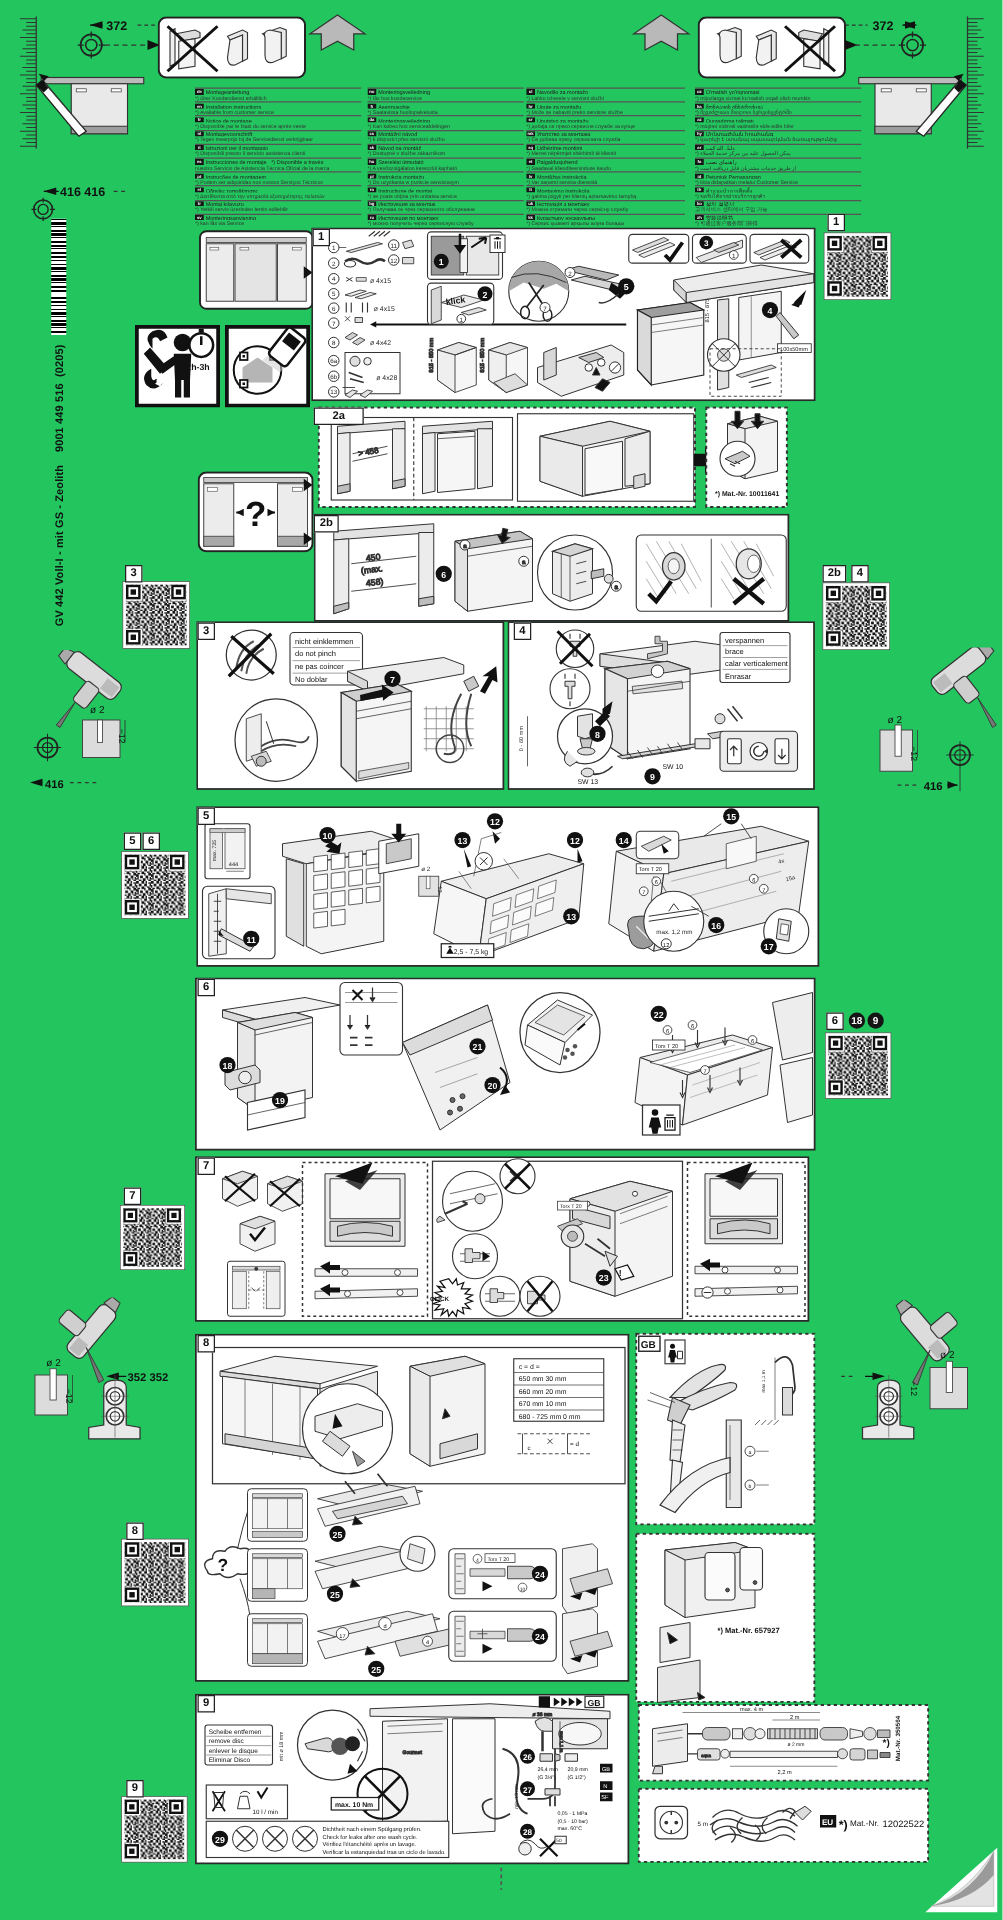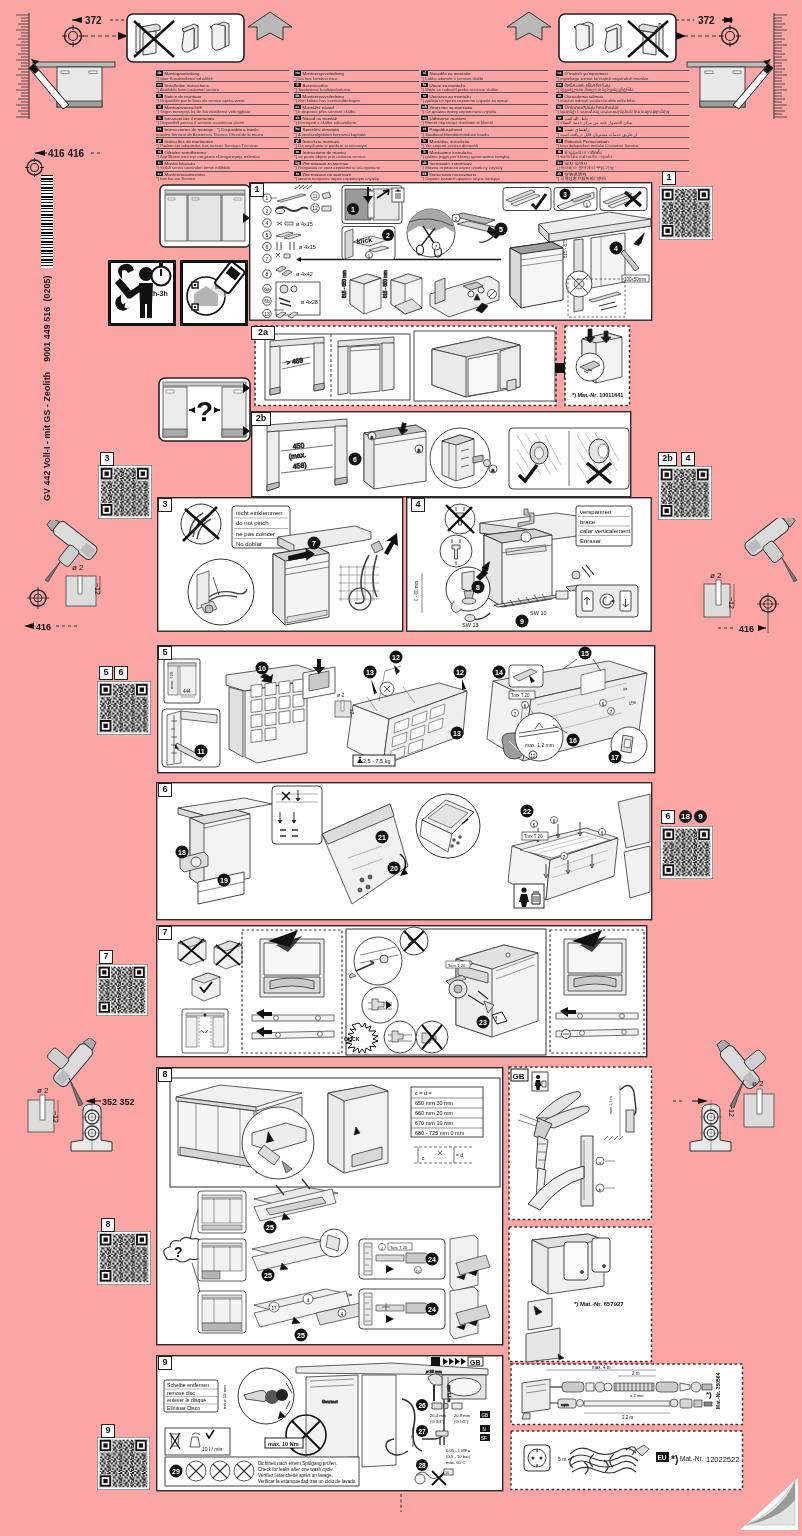--- a/index.html
+++ b/index.html
@@ -1,17 +1,17 @@
 <!DOCTYPE html>
 <html><head>
 <meta charset="utf-8">
 <style>
 *{margin:0;padding:0;box-sizing:border-box}
 html,body{width:802px;height:1536px;background:#fff;font-family:"Liberation Sans",sans-serif;color:#111}
-#page{position:relative;width:802px;height:1536px;overflow:hidden;background:#fca5a5}
+#page{position:relative;width:802px;height:1536px;overflow:hidden;background:#22c55e}
 .abs{position:absolute}
 .lbl{position:absolute;border:1.2px solid #222;background:#fff;font-weight:bold;font-size:9px;line-height:11px;text-align:center;z-index:5}
 .disc{position:absolute;width:13px;height:13px;border-radius:50%;background:#151515;color:#fff;font-weight:bold;font-size:8px;line-height:13px;text-align:center;z-index:4}
 .vtx{position:absolute;font-weight:bold;white-space:nowrap;transform:rotate(-90deg);transform-origin:left top}
 .lcol{position:absolute;width:133px}
 .le{font-size:4.4px;line-height:5.6px;height:5.6px;white-space:nowrap;overflow:hidden;color:#222;border-top:0.7px solid #555;padding-top:0.4px}
 .ls{font-size:4.2px;line-height:5.6px;height:5.6px;white-space:nowrap;overflow:hidden;color:#333}
 .tag{display:inline-block;background:#161616;color:#fff;font-size:3.4px;font-weight:bold;width:7px;height:4.6px;line-height:4.6px;text-align:center;vertical-align:top;margin-right:1.5px}
 svg{display:block}
 </style>
@@ -813,21 +813,21 @@
 <g stroke="#333" stroke-width="0.8">
 <path d="M178 24 L234 12 L266 20 L266 62 L212 72 L178 60 Z" fill="#f1f1f1"></path>
 <path d="M178 24 L234 12 L266 20 L212 32 Z" fill="#e0e0e0"></path>
 <path d="M178 24 L212 32 L212 72 L178 60 Z" fill="#eaeaea"></path>
 <path d="M214 34 L244 28 L244 66 L214 71 Z" fill="#f8f8f8"></path>
 <path d="M246 64 L266 62 L266 20 L246 26 Z" fill="#ececec"></path>
 <path d="M253 56 L262 54 L262 64 L253 66 Z" fill="#d8d8d8"></path>
 </g>
 </svg>
 
-<div class="lbl" style="left:251px;top:326px;width:24px;height:14px">2a</div>
+<div class="lbl" style="left:251px;top:326px;width:40px;height:14px">2a</div>
 
 <svg class="abs" style="left:555px;top:356px" width="20" height="24">
       <path d="M0 7 L9 7 L9 1 L19 12 L9 23 L9 17 L0 17 Z" fill="#111"></path>
     </svg>
 
 <svg class="abs" style="left:564px;top:325px" width="67" height="82">
 <rect x="1" y="1" width="64.5" height="79.5" fill="#fff" stroke="#333" stroke-width="1.6" stroke-dasharray="2.6 2.6"></rect>
 <g stroke="#333" stroke-width="0.8">
 <path d="M18 14 L44 8 L58 12 L58 52 L32 58 L18 50 Z" fill="#f3f3f3"></path>
 <path d="M18 14 L44 8 L58 12 L32 18 Z" fill="#e2e2e2"></path>

